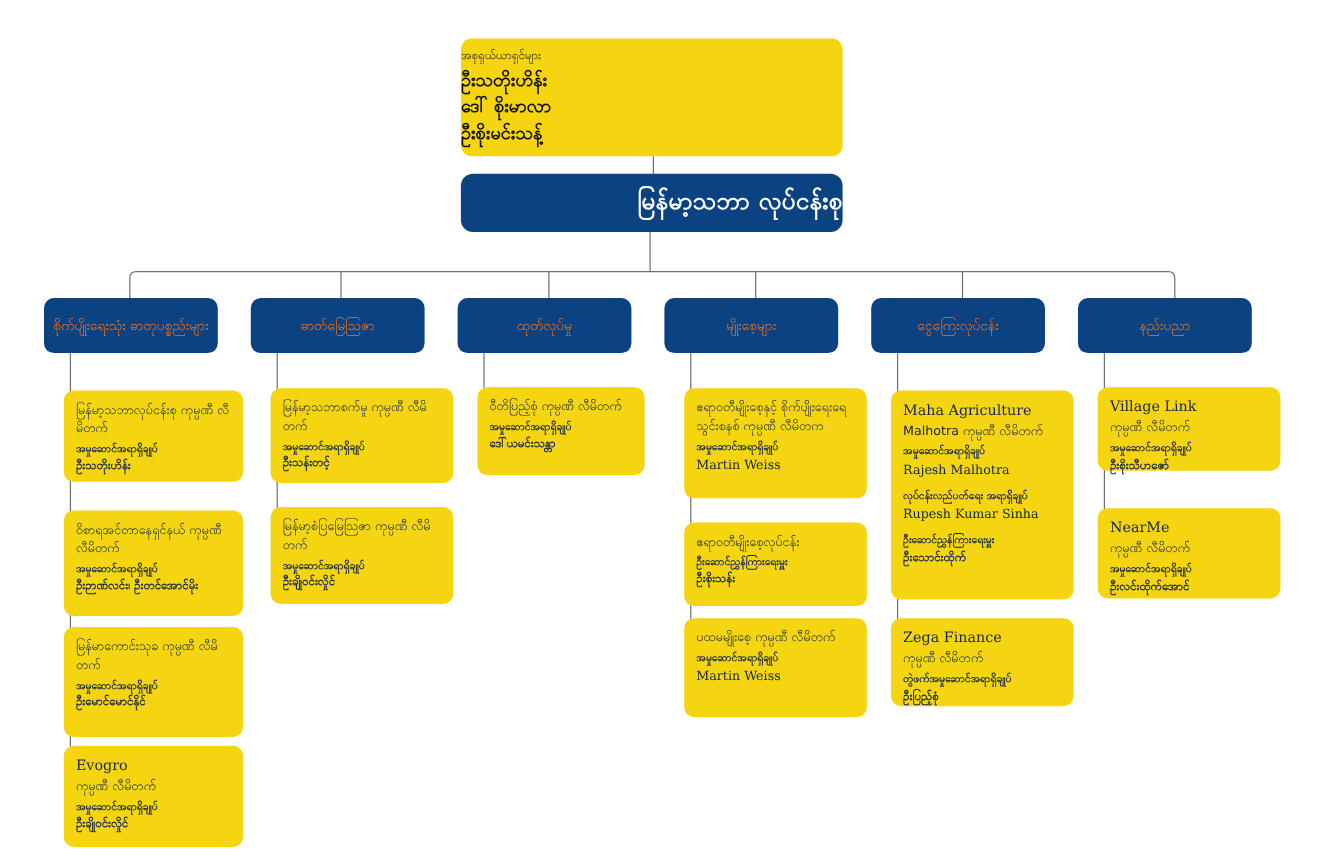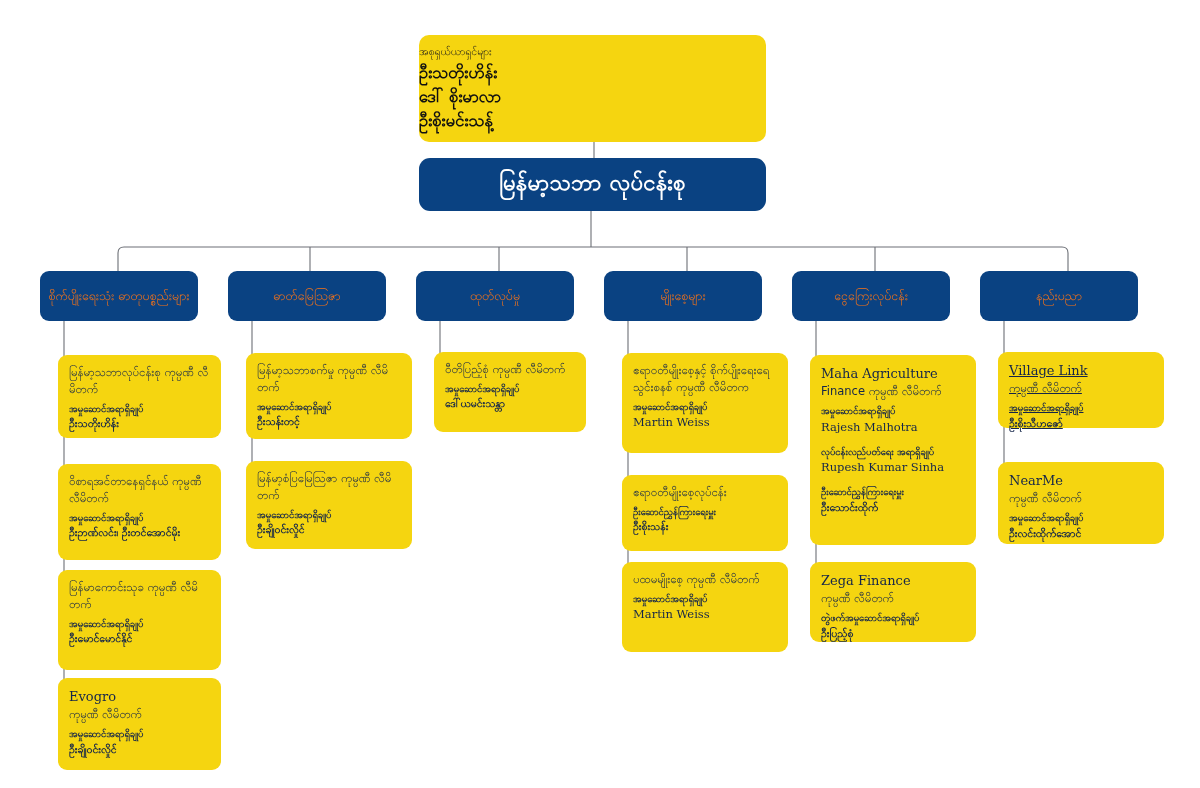--- a/index.html
+++ b/index.html
@@ -60,21 +60,21 @@
     font-size: 16.5px;
     line-height: 1.45;
     color: #111111;
     font-weight: 600;
   }
   .node-root {
     background: #0A4282;
     border-radius: 11px;
     display: flex;
     align-items: center;
-    justify-content: center;
+    justify-content: flex-end;
     text-align: center;
   }
   .node-root .root-label {
     color: #ffffff;
     font-size: 22px;
     font-weight: 600;
     letter-spacing: .3px;
   }
   .node-dept {
     background: #0A4282;
@@ -273,21 +273,21 @@
         <div class="co-block co-sub">
           <div class="co-role">အမှုဆောင်အရာရှိချုပ်</div>
           <div class="co-person latin">Martin Weiss</div>
         </div>
       </div>
       <div class="node node-dept" style="left: 792px; top: 271px; width: 158px; height: 50px;">
         <div class="dept-label">ငွေကြေးလုပ်ငန်း</div>
       </div>
       <div class="node node-company" style="left: 810px; top: 355px; width: 166px; height: 190px;">
         <div class="co-name latin">Maha Agriculture</div>
-        <div class="co-name">Finance ကုမ္ပဏီ လီမိတက်</div>
+        <div class="co-name">Malhotra ကုမ္ပဏီ လီမိတက်</div>
         <div class="co-block co-sub">
           <div class="co-role">အမှုဆောင်အရာရှိချုပ်</div>
           <div class="co-person latin">Rajesh Malhotra</div>
         </div>
         <div class="co-block">
           <div class="co-role">လုပ်ငန်းလည်ပတ်ရေး အရာရှိချုပ်</div>
           <div class="co-person latin">Rupesh Kumar Sinha</div>
         </div>
         <div class="co-block">
           <div class="co-role">ဦးဆောင်ညွှန်ကြားရေးမှူး</div>
@@ -298,21 +298,21 @@
         <div class="co-name latin">Zega Finance</div>
         <div class="co-name">ကုမ္ပဏီ လီမိတက်</div>
         <div class="co-block co-sub">
           <div class="co-role">တွဲဖက်အမှုဆောင်အရာရှိချုပ်</div>
           <div class="co-person">ဦးပြည့်စုံ</div>
         </div>
       </div>
       <div class="node node-dept" style="left: 980px; top: 271px; width: 158px; height: 50px;">
         <div class="dept-label">နည်းပညာ</div>
       </div>
-      <div class="node node-company" style="left: 998px; top: 352px; width: 166px; height: 76px; text-decoration: underline;">
+      <div class="node node-company" style="left: 998px; top: 352px; width: 166px; height: 76px;">
         <div class="co-name latin">Village Link</div>
         <div class="co-name">ကုမ္ပဏီ လီမိတက်</div>
         <div class="co-block co-sub">
           <div class="co-role">အမှုဆောင်အရာရှိချုပ်</div>
           <div class="co-person">ဦးစိုးသီဟဇော်</div>
         </div>
       </div>
       <div class="node node-company" style="left: 998px; top: 462px; width: 166px; height: 82px;">
         <div class="co-name latin">NearMe</div>
         <div class="co-name">ကုမ္ပဏီ လီမိတက်</div>

